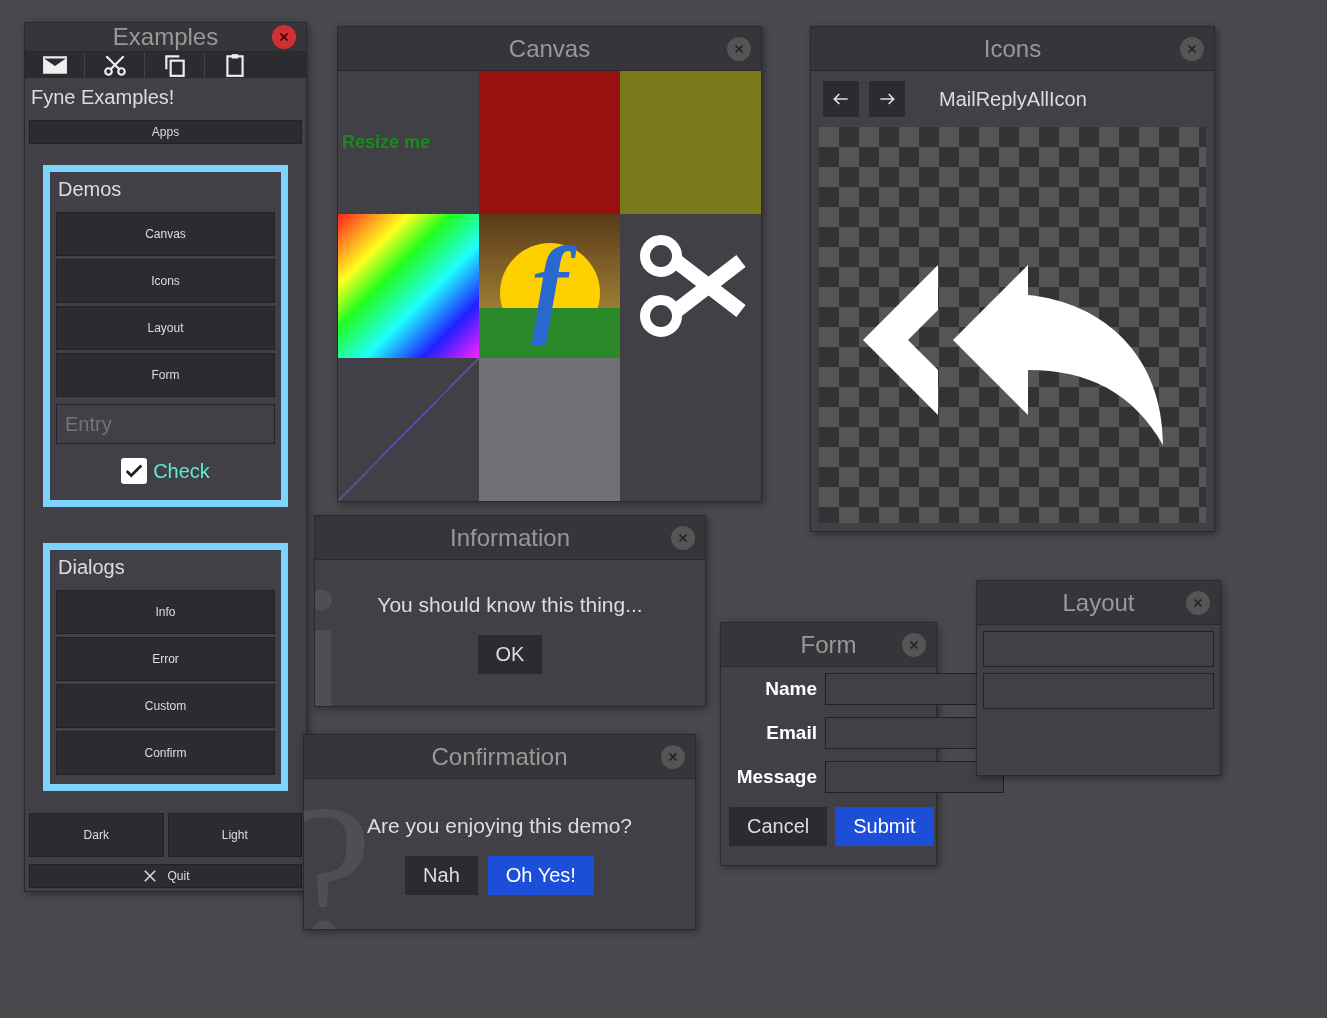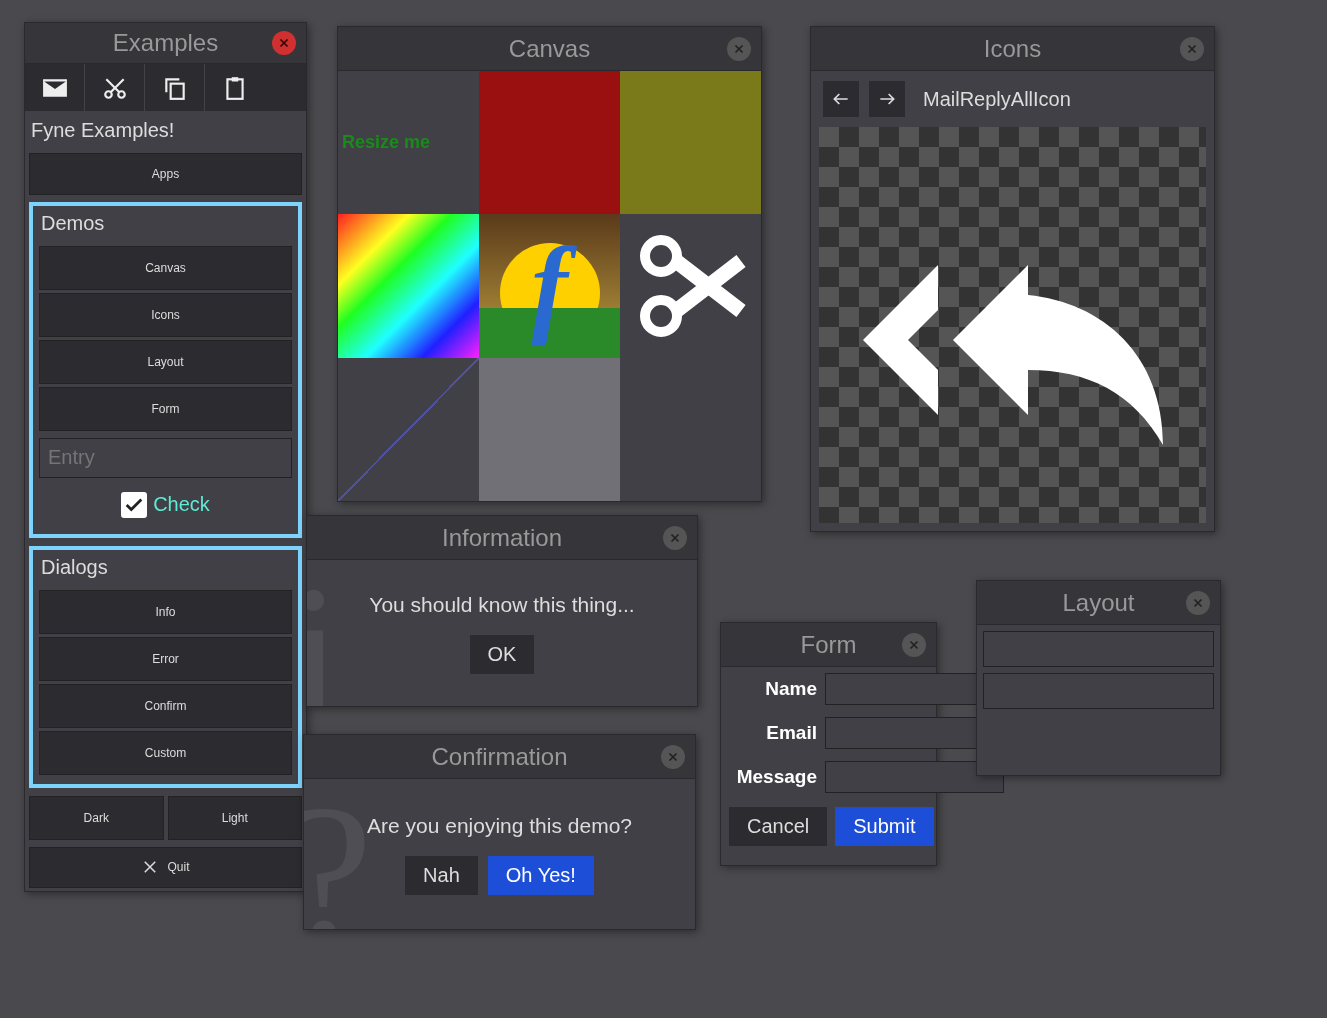--- a/index.html
+++ b/index.html
@@ -52,21 +52,21 @@
   .toolbar .tb-item { flex:0 0 60px; display:flex; align-items:center; justify-content:center; height:100%; border-right:1px solid #444;}
   .toolbar .tb-item:last-child{border-right:none;}
   .toolbar svg { width:26px; height:26px; fill:#eee; }
   .heading { color:#ddd; font-size:20px; padding:8px 6px; }
   .btn {
     background:#2c2c30; color:#ddd; font-size:12px;
     height:44px; display:flex; align-items:center; justify-content:center;
     margin:3px 4px; border:1px solid #222; cursor:pointer;
   }
   .group {
-    border:4px solid #7dd3fc; margin:4px; padding:0 2px 6px 2px;
+    border:7px solid #7dd3fc; margin:18px; padding:0 2px 6px 2px;
   }
   .group-title { color:#ddd; font-size:20px; padding:6px 6px 8px 6px; }
   .entry {
     background:#404046; border:1px solid #222; color:#14b8a6;
     height:40px; padding:6px 8px; font-size:20px; margin:4px;
     width:calc(100% - 8px);
   }
   .check-row { display:flex; align-items:center; justify-content:center; gap:6px; padding:10px 0;}
   .checkbox { width:26px;height:26px;background:#fff;border-radius:3px;display:flex;align-items:center;justify-content:center;}
   .checkbox svg{width:22px;height:22px;fill:#222;}
@@ -94,37 +94,37 @@
   .cut-icon-cell svg{width:120px;height:120px;fill:#fff;}
   .diag-line{position:relative;}
   .diag-line::after{content:"";position:absolute;left:0;top:0;width:100%;height:100%;background:linear-gradient(to bottom right, transparent calc(50% - 1px), #5050a0 calc(50% - 1px), #5050a0 calc(50% + 1px), transparent calc(50% + 1px));}
   .gray-box{background:#707076;margin:0;}
 
   
   #win-icons { left:810px; top:26px; width:405px; height:506px; }
   .icon-nav{display:flex;align-items:center;gap:10px;padding:10px 12px;}
   .nav-btn{width:36px;height:36px;background:#2c2c30;display:flex;align-items:center;justify-content:center;cursor:pointer;}
   .nav-btn svg{width:20px;height:20px;fill:#ddd;}
-  .icon-name{color:#ddd;font-size:20px;margin-left:8px;}
+  .icon-name{color:#ddd;font-size:20px;margin-left:24px;}
   .checker{
     flex:1;margin:0 8px 8px 8px; position:relative;
     background-image:
       linear-gradient(45deg,#333 25%,transparent 25%),
       linear-gradient(-45deg,#333 25%,transparent 25%),
       linear-gradient(45deg,transparent 75%,#333 75%),
       linear-gradient(-45deg,transparent 75%,#333 75%);
     background-size:40px 40px;
     background-position:0 0,0 20px,20px -20px,-20px 0;
     background-color:#555;
     display:flex;align-items:center;justify-content:center;
   }
   .checker svg{width:360px;height:360px;fill:#fff;}
 
   
-  #win-info { left:306px; top:515px; width:392px; height:192px; }
+  #win-info { left:314px; top:515px; width:392px; height:192px; }
   .dialog-body{position:relative;flex:1;display:flex;flex-direction:column;align-items:center;justify-content:center;gap:18px;overflow:hidden;}
   .dialog-body .bg-glyph{position:absolute;left:-20px;top:-20px;font-size:200px;color:#4e4e54;font-family:serif;z-index:0;}
   .dialog-body .msg{color:#ddd;font-size:21px;z-index:1;}
   .dialog-body .btns{display:flex;gap:10px;z-index:1;}
   .dlg-btn{background:#2c2c30;color:#ddd;font-size:20px;padding:8px 18px;cursor:pointer;}
   .dlg-btn.primary{background:#1d4ed8;color:#fff;}
 
   
   #win-confirm { left:303px; top:734px; width:393px; height:196px; }
 
@@ -203,22 +203,22 @@
           </svg>
       </span>
       <span style="font-size:20px;color:#5eead4;">Check</span>
     </div>
   </div>
 
   <div class="group">
     <div class="group-title">Dialogs</div>
     <div class="btn">Info</div>
     <div class="btn">Error</div>
+    <div class="btn">Custom</div>
     <div class="btn">Confirm</div>
-    <div class="btn">Custom</div>
   </div>
 
   <div class="row2">
     <div class="btn">Dark</div>
     <div class="btn">Light</div>
   </div>
   <div class="btn quit-btn">
     <svg viewBox="0 0 24 24">
         <path d="M5 5l14 14M19 5L5 19" stroke="#ddd" stroke-width="2"></path>
       </svg>

